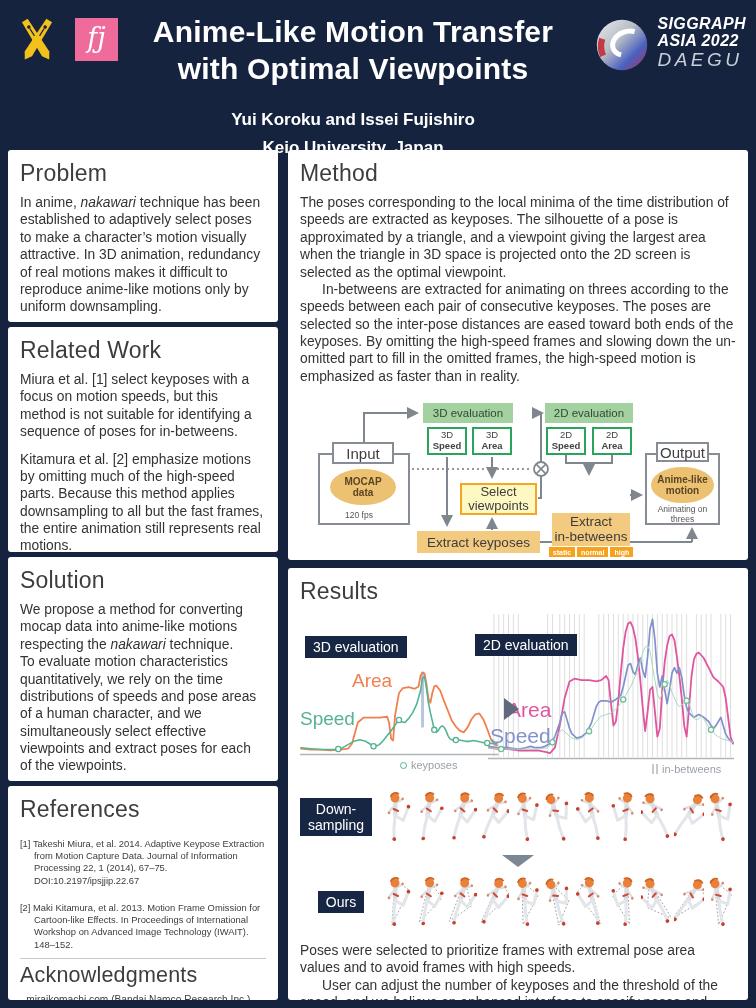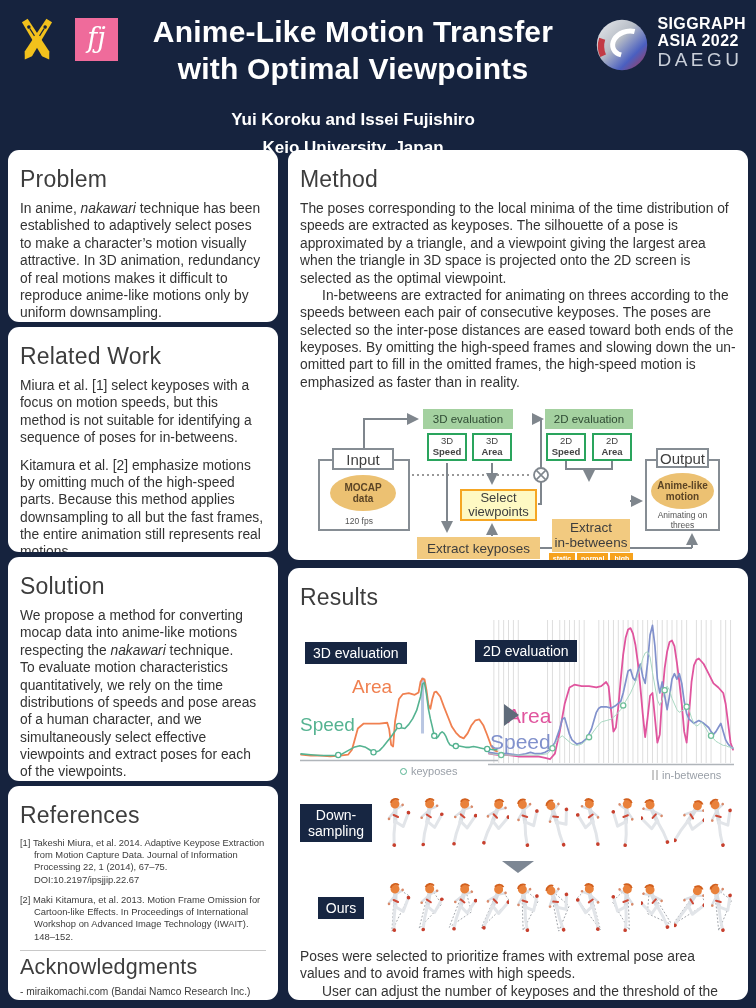--- a/index.html
+++ b/index.html
@@ -11,39 +11,39 @@
   .keio-logo{position:absolute;left:5px;top:8px;width:48px;height:48px;}
   .fj-logo{position:absolute;left:67px;top:10px;width:43px;height:43px;background:#ef6b9b;color:#fff;
            display:flex;align-items:center;justify-content:center;font-family:"DejaVu Serif",serif;
            font-style:italic;font-size:27px;line-height:1;padding-bottom:4px;}
   .titlebox{position:absolute;left:120px;right:170px;top:6px;text-align:center;}
   .title{font-size:30px;font-weight:bold;line-height:1.22;letter-spacing:.2px;}
   .authors{margin-top:23px;font-size:17px;font-weight:bold;}
   .affil{margin-top:8px;font-size:17px;font-weight:bold;}
   .sig{position:absolute;right:2px;top:8px;display:flex;align-items:flex-start;}
   .sig-sphere{width:54px;height:54px;margin-right:8px;margin-top:2px;}
-  .sig-text{line-height:1.04;}
+  .sig-text{line-height:1.04;font-style:italic;}
   .sig-l1,.sig-l2{font-size:16px;font-weight:bold;letter-spacing:.4px;}
   .sig-l3{font-size:19px;font-weight:300;letter-spacing:3.5px;color:#c9cfd9;margin-top:1px;}
   
   .cols{display:flex;gap:10px;}
   .leftcol{width:270px;display:flex;flex-direction:column;gap:5px;}
   .rightcol{width:460px;display:flex;flex-direction:column;gap:8px;}
-  .card{background:#fff;border-radius:11px;padding:14px 12px;color:#363636;overflow:hidden;}
+  .card{background:#fff;border-radius:3px;padding:8px 12px;color:#363636;overflow:hidden;}
   h2{margin:2px 0 7px 0;font-size:23px;font-weight:400;color:#3d3d3d;letter-spacing:.2px;}
   .body-txt{font-size:13.8px;line-height:1.26;color:#333;}
   .body-txt p{margin:0 0 10px 0;}
   .indent{text-indent:1.6em;}
   
   .c-problem{height:172px;}
   .c-related{height:225px;}
   .c-solution{height:224px;}
   .c-refs{height:214px;}
   .refs-list{font-size:9.4px;line-height:1.3;color:#3c3c3c;}
-  .ref-item{padding-left:14px;text-indent:-14px;margin:8px 0 1px 0;}
+  .ref-item{padding-left:14px;text-indent:-14px;margin:15px 0 1px 0;}
   .refs-divider{border:none;border-top:1px solid #c8c8c8;margin:7px 0 4px 0;}
   h2.small{font-size:21.5px;margin:2px 0 5px 0;}
   .ack-list{font-size:10.2px;line-height:1.3;color:#3c3c3c;}
   .ack-item{padding-left:9px;text-indent:-9px;}
   
   .c-method{height:410px;}
   .c-results{height:432px;}
   .diagram{position:relative;width:436px;height:172px;margin-top:10px;font-family:"Liberation Sans",sans-serif;}
   .dg{position:absolute;}
   .dbox{position:absolute;display:flex;align-items:center;justify-content:center;text-align:center;}

